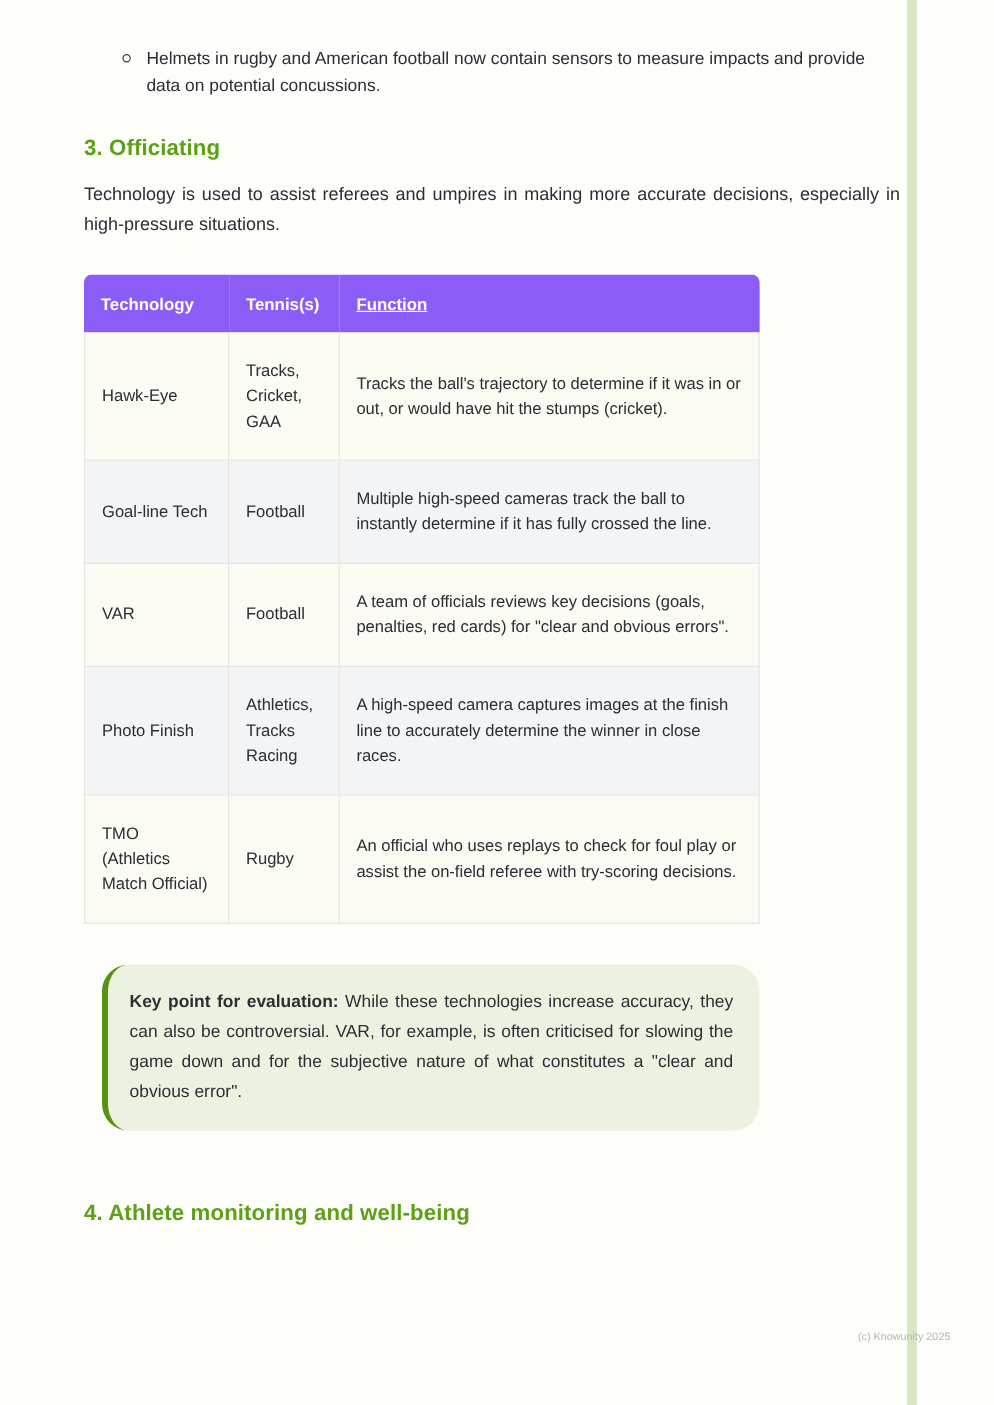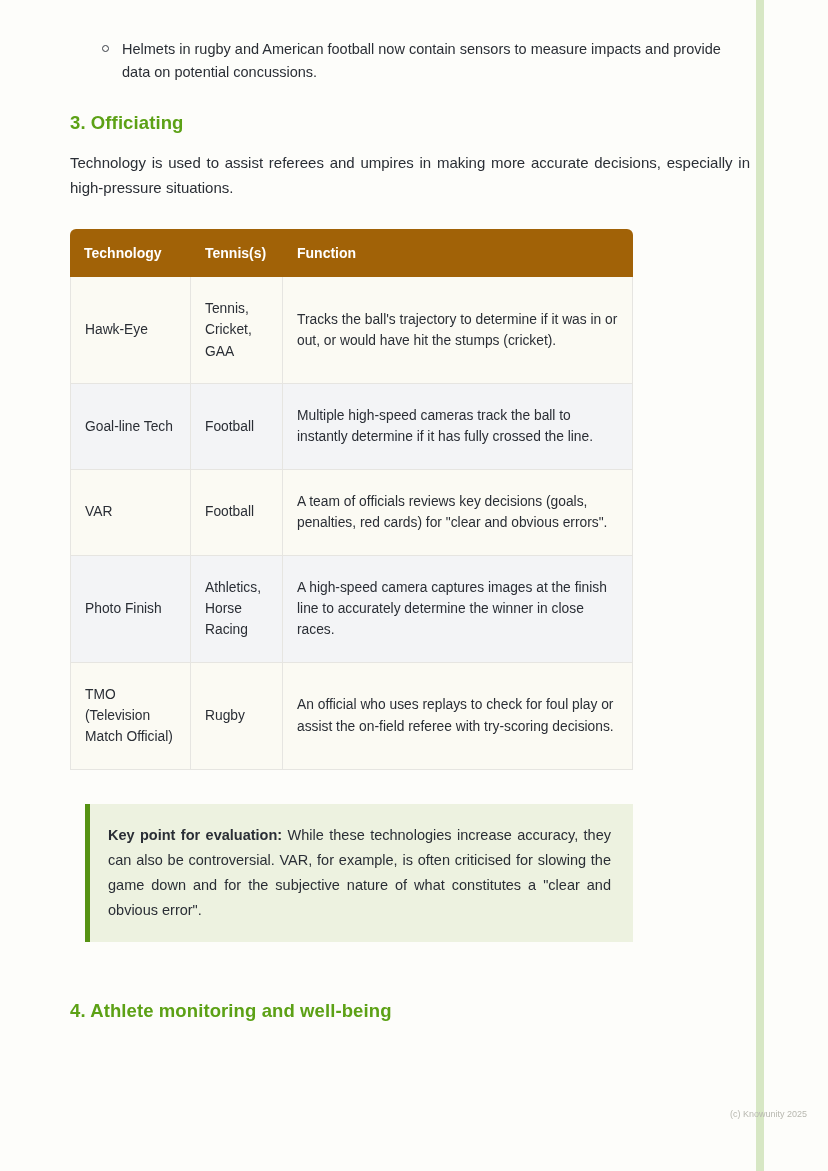--- a/index.html
+++ b/index.html
@@ -22,49 +22,49 @@
     margin-top: 7px; background: transparent;
   }
 
   h2 { color: #5ca115; font-size: 18.5px; font-weight: 700; letter-spacing: .1px; }
   .h3 { margin-top: 28px; }
   .intro { margin-top: 17px; font-size: 15px; line-height: 1.65; text-align: justify; }
 
   table { margin-top: 28px; border-collapse: separate; border-spacing: 0; width: 563px; font-size: 13.8px; }
   col.c1 { width: 121px; } col.c2 { width: 92px; } col.c3 { width: 350px; }
   thead th {
-    background: #a16207; color: #ffffff; font-weight: 700; text-align: left;
+    background: #8b5cf6; color: #ffffff; font-weight: 700; text-align: left;
     padding: 16px 14px; font-size: 14px;
   }
   thead th:first-child { border-top-left-radius: 6px; }
-  thead th:last-child  { border-top-right-radius: 6px; }
+  thead th:last-child  { border-top-right-radius: 6px; text-decoration: underline; }
   tbody td {
     padding: 21px 14px; vertical-align: middle; line-height: 1.55;
     border-bottom: 1px solid #e6e5e1; border-right: 1px solid #e6e5e1;
   }
   tbody td:first-child { border-left: 1px solid #e6e5e1; font-weight: 400; }
   tbody tr:nth-child(odd)  { background: #fbfaf3; }
   tbody tr:nth-child(even) { background: #f3f4f6; }
 
   .callout {
     margin: 34px 0 0 15px; width: 548px;
     background: #edf2e0; border-left: 5px solid #569213;
     padding: 19px 22px 19px 18px;
-    font-size: 14.5px; line-height: 1.72; text-align: justify;
+    font-size: 14.5px; line-height: 1.72; text-align: justify; border-radius: 22px;
   }
   .callout b { font-weight: 700; }
 
   .h4 { margin-top: 58px; }
 
   .scroll-strip {
     position: absolute; top: 0; right: 64px; width: 8px; height: 1171px;
     background: #d7e7c4;
   }
   .watermark {
-    position: absolute; right: 21px; bottom: 52px;
+    position: absolute; right: 36px; bottom: 52px;
     font-size: 9px; color: #b8b8b0;
   }
 </style>
 </head>
 <body>
 
 <div class="content">
 
   <div class="bullets">
     <div class="bullet">
@@ -86,40 +86,40 @@
     <thead>
       <tr>
         <th>Technology</th>
         <th>Tennis(s)</th>
         <th>Function</th>
       </tr>
     </thead>
     <tbody>
       <tr>
         <td>Hawk-Eye</td>
-        <td>Tennis, Cricket, GAA</td>
+        <td>Tracks, Cricket, GAA</td>
         <td>Tracks the ball's trajectory to determine if it was in or out, or would have hit the stumps (cricket).</td>
       </tr>
       <tr>
         <td>Goal-line Tech</td>
         <td>Football</td>
         <td>Multiple high-speed cameras track the ball to instantly determine if it has fully crossed the line.</td>
       </tr>
       <tr>
         <td>VAR</td>
         <td>Football</td>
         <td>A team of officials reviews key decisions (goals, penalties, red cards) for "clear and obvious errors".</td>
       </tr>
       <tr>
         <td>Photo Finish</td>
-        <td>Athletics, Horse Racing</td>
+        <td>Athletics, Tracks Racing</td>
         <td>A high-speed camera captures images at the finish line to accurately determine the winner in close races.</td>
       </tr>
       <tr>
-        <td>TMO (Television Match Official)</td>
+        <td>TMO (Athletics Match Official)</td>
         <td>Rugby</td>
         <td>An official who uses replays to check for foul play or assist the on-field referee with try-scoring decisions.</td>
       </tr>
     </tbody>
   </table>
 
   <div class="callout">
     <b>Key point for evaluation:</b><span> While these technologies increase accuracy, they can also be controversial. VAR, for example, is often criticised for slowing the game down and for the subjective nature of what constitutes a "clear and obvious error".</span>
   </div>
 

